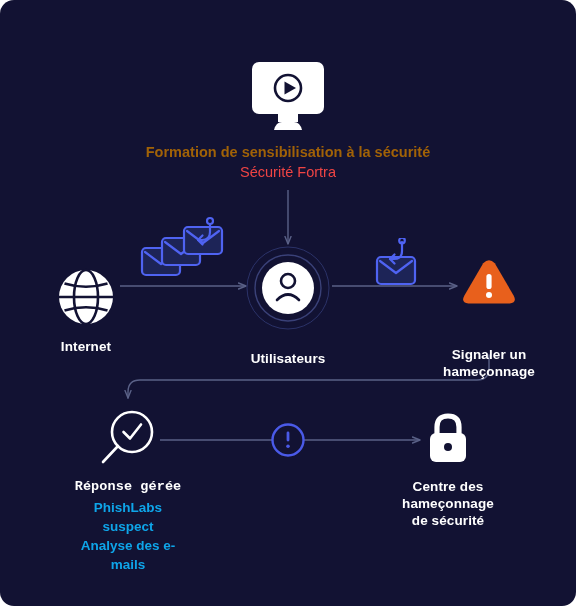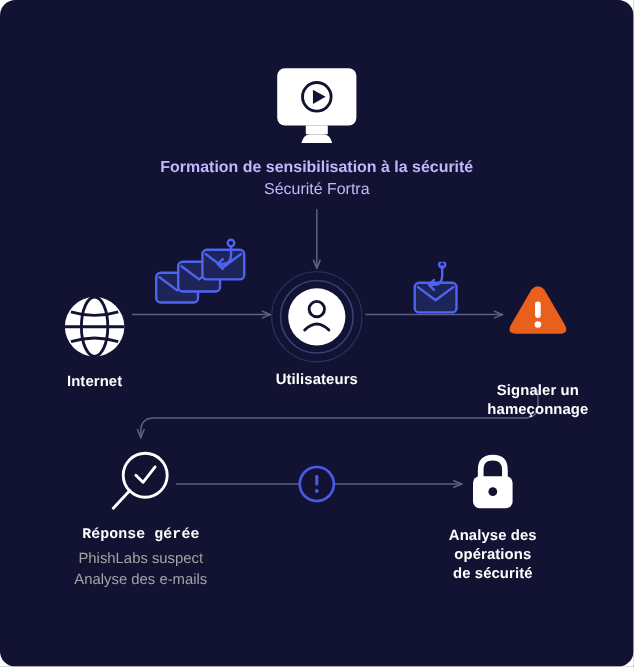--- a/index.html
+++ b/index.html
@@ -33,40 +33,40 @@
   }
   .label-primary {
     color: #ffffff;
     font-size: 13.5px;
     font-weight: 700;
     line-height: 17px;
     letter-spacing: 0.1px;
     white-space: pre-line;
   }
   .label-secondary {
-    color: #a3a3a3;
+    color: #0ea5e9;
     font-size: 13.5px;
-    font-weight: 400;
+    font-weight: 700;
     line-height: 19px;
     white-space: pre-line;
   }
   .title-block {
     position: absolute;
     left: 0;
     right: 0;
     text-align: center;
   }
   .title-main {
-    color: #c4b5fd;
+    color: #a16207;
     font-size: 14.5px;
     font-weight: 700;
     line-height: 19px;
   }
   .title-sub {
-    color: #c4b5fd;
+    color: #ef4444;
     font-size: 14.5px;
     font-weight: 400;
     line-height: 21px;
   }
   .icon-box {
     display: flex;
     align-items: center;
     justify-content: center;
   }
 </style>
@@ -140,21 +140,21 @@
   </div>
 
   <div class="node" style="left:228px; top:246px; width:120px;">
     <svg width="84" height="84" viewBox="0 0 84 84">
       <circle cx="42" cy="42" r="41" fill="none" stroke="#2b3268" stroke-width="1"></circle>
       <circle cx="42" cy="42" r="33" fill="none" stroke="#3a4178" stroke-width="1.4"></circle>
       <circle cx="42" cy="42" r="26" fill="#ffffff"></circle>
       <circle cx="42" cy="35" r="7" fill="none" stroke="#121233" stroke-width="2.6"></circle>
       <path d="M31 54 Q42 43 53 54" fill="none" stroke="#121233" stroke-width="2.6" stroke-linecap="round"></path>
     </svg>
-    <div class="label-primary" style="margin-top:6px;">Utilisateurs</div>
+    <div class="label-primary" style="margin-top:20px;">Utilisateurs</div>
   </div>
 
   <div class="node icon-box" style="left:368px; top:238px; width:56px; height:48px;">
     <svg width="56" height="48" viewBox="0 0 56 48">
       <g fill="#1d2457" stroke="#4f63f2" stroke-width="2.2" stroke-linejoin="round">
         <rect x="9" y="19" width="38" height="27" rx="4"></rect>
         <path d="M12 23 L28 35 L44 23" fill="none" stroke-linecap="round"></path>
       </g>
       <g stroke="#4f63f2" stroke-width="2.2" fill="none" stroke-linecap="round">
         <path d="M34 4 L34 13 Q34 21 26 21 L22 21"></path>
@@ -192,17 +192,17 @@
       <circle cx="18" cy="24.3" r="1.8" fill="#4a5ae8"></circle>
     </svg>
   </div>
 
   <div class="node" style="left:388px; top:412px; width:120px;">
     <svg width="48" height="52" viewBox="0 0 48 52">
       <path d="M13 23 L13 15 Q13 4 24 4 Q35 4 35 15 L35 23" fill="none" stroke="#ffffff" stroke-width="5.2" stroke-linecap="round"></path>
       <rect x="6" y="21" width="36" height="29" rx="6" fill="#ffffff"></rect>
       <circle cx="24" cy="35" r="4" fill="#121233"></circle>
     </svg>
-    <div class="label-primary" style="margin-top:14px;">Analyse des opérations
+    <div class="label-primary" style="margin-top:14px;">Centre des hameçonnage
 de sécurité</div>
   </div>
 
 </div>
 
 </body></html>

